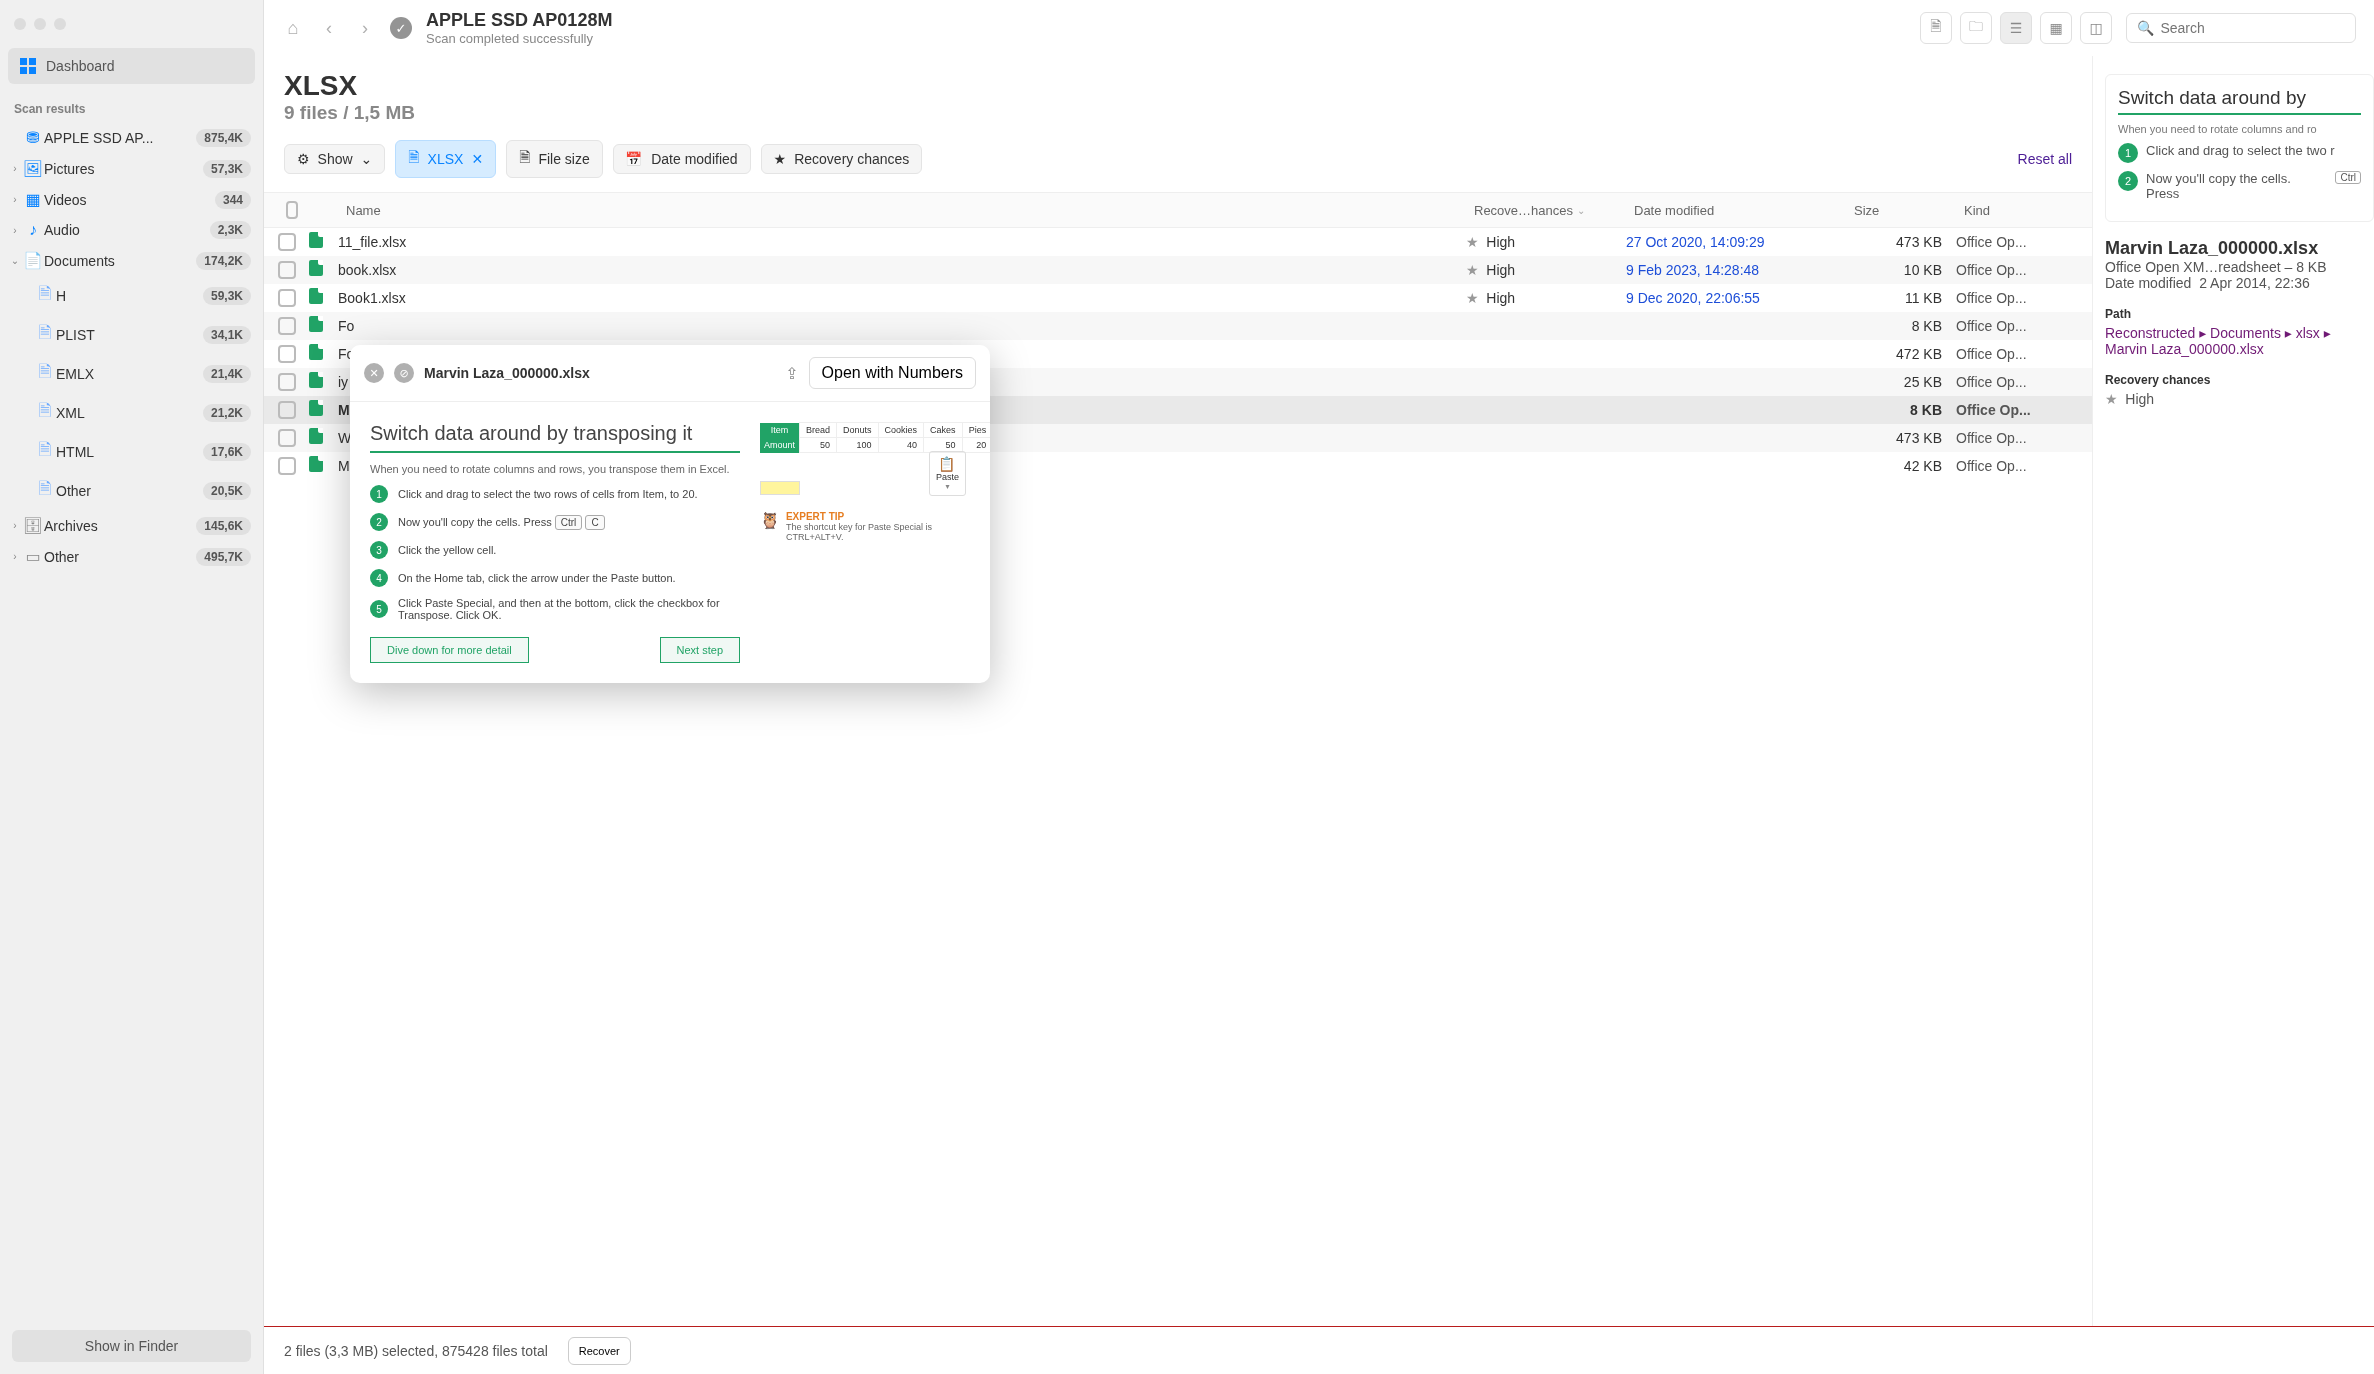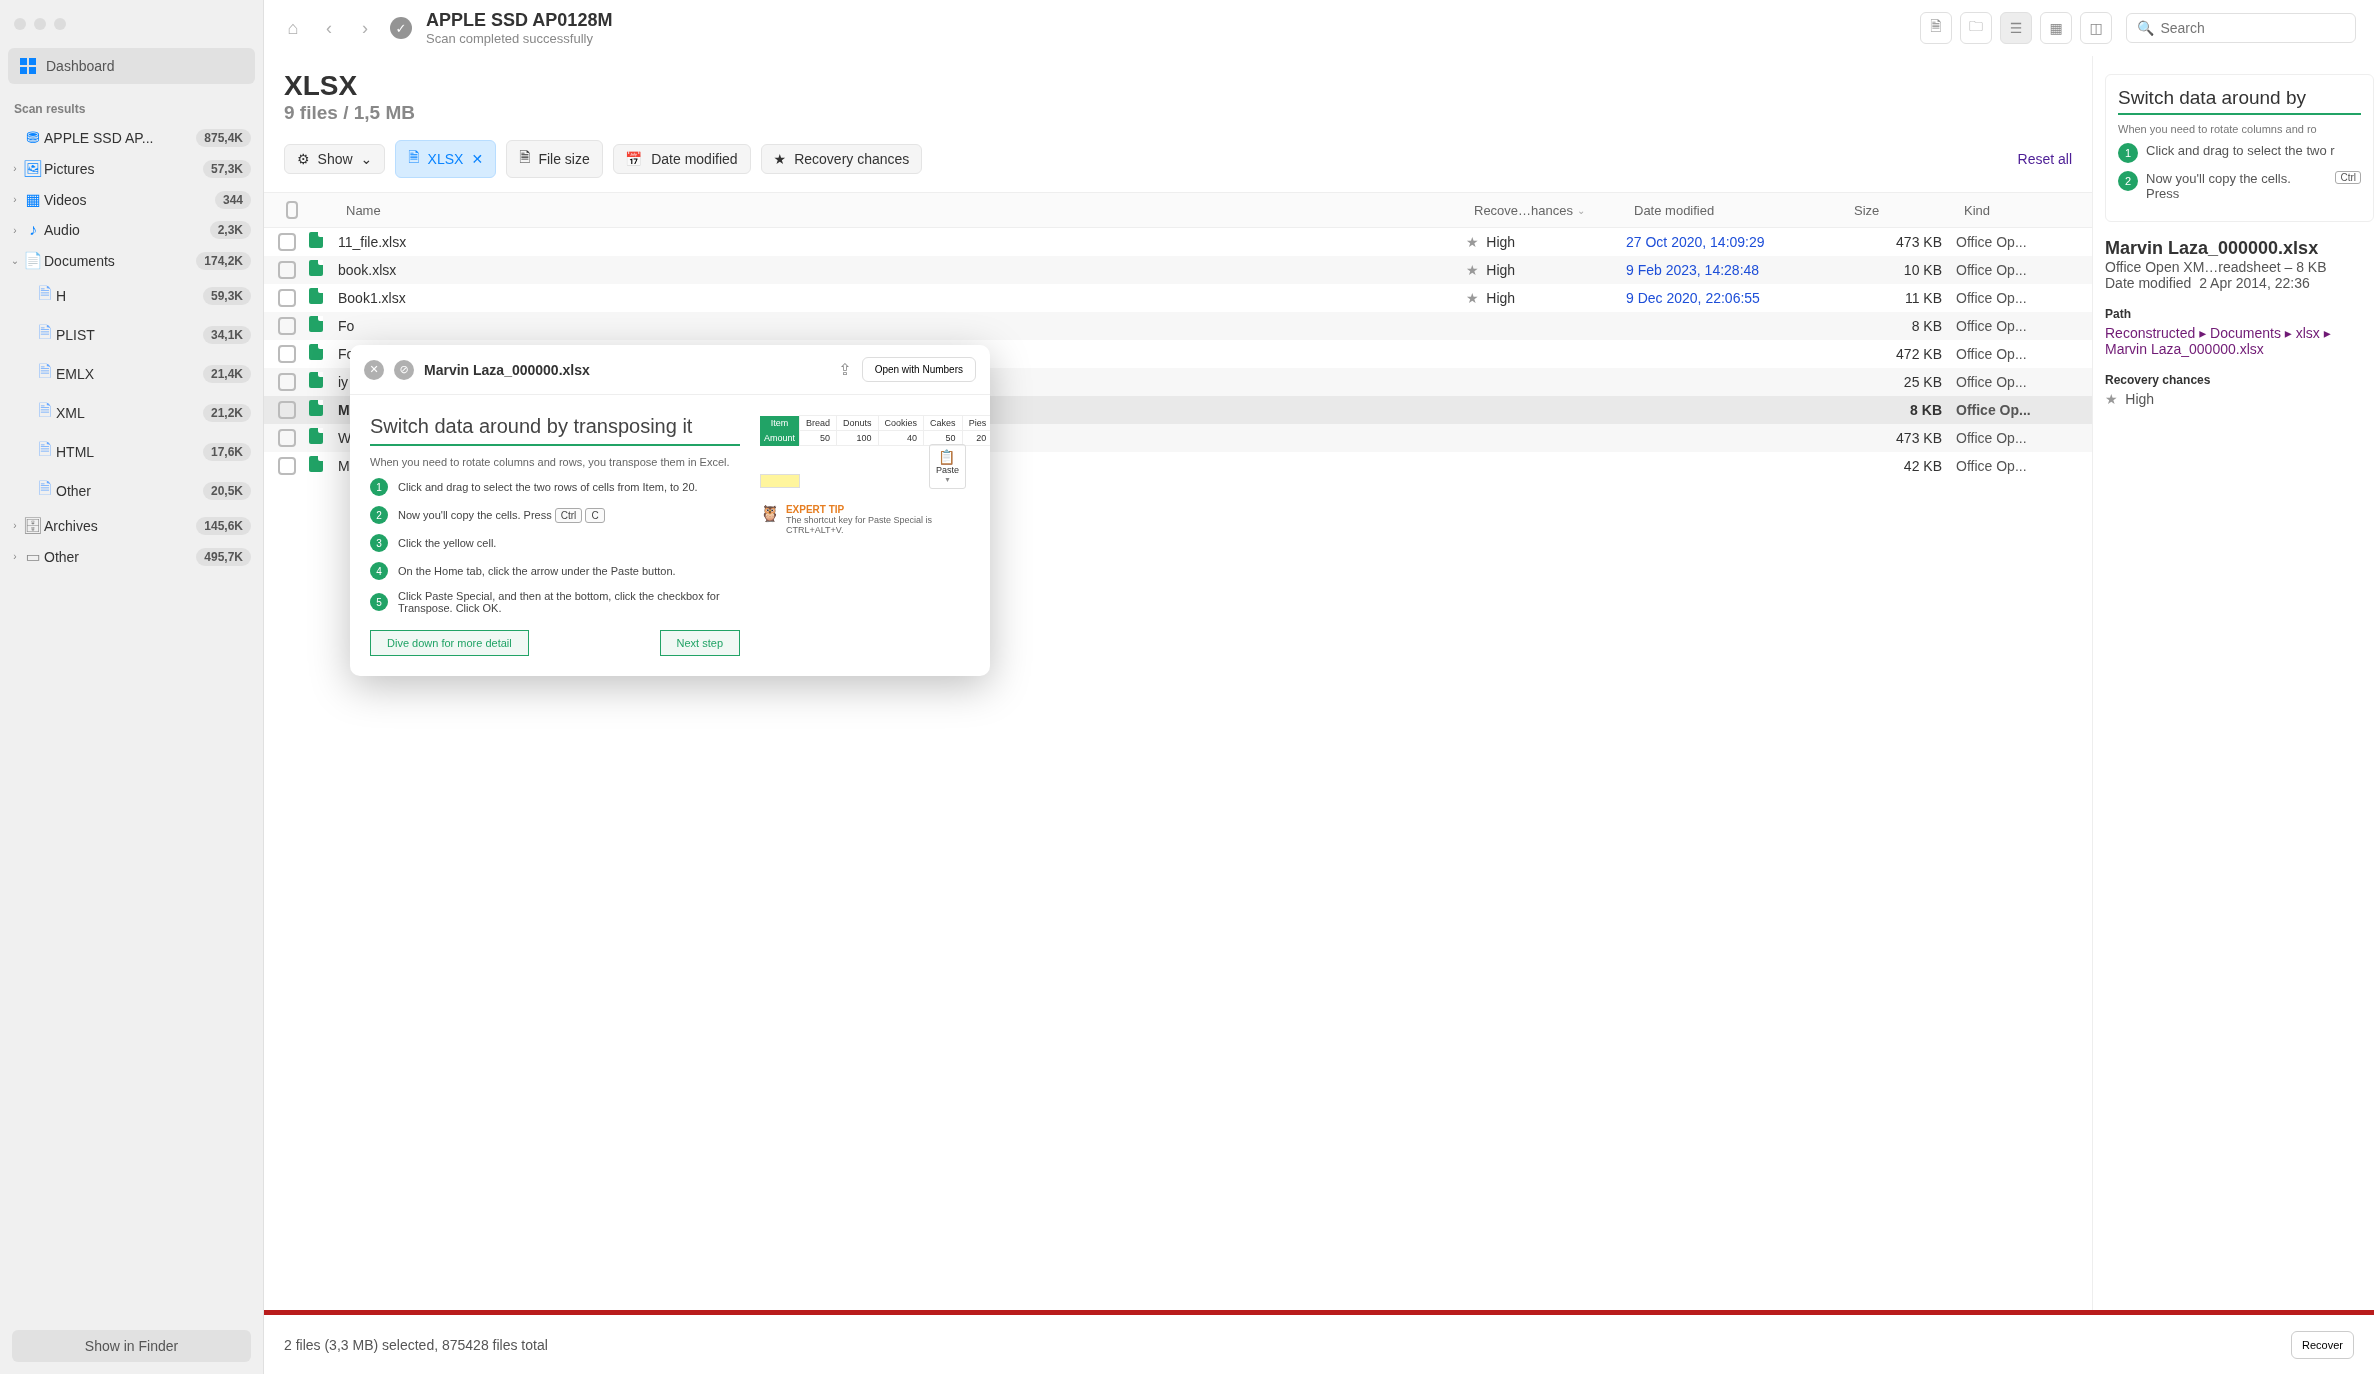--- a/index.html
+++ b/index.html
@@ -72,30 +72,30 @@
 .pv-thumb { border: 1px solid #eee; border-radius: 6px; padding: 12px; font-size: 13px; background: #fff; overflow: hidden; }
 .pv-thumb h3 { font-size: 19px; font-weight: 400; border-bottom: 2px solid #21a366; padding-bottom: 4px; margin-bottom: 8px; color: #333; white-space: nowrap; }
 .pv-thumb .step { display: flex; gap: 8px; align-items: flex-start; margin: 8px 0; font-size: 13px; color: #555; }
 .pv-thumb .num { width: 20px; height: 20px; border-radius: 50%; background: #21a366; color: #fff; display: flex; align-items: center; justify-content: center; font-size: 11px; flex-shrink: 0; }
 .pv-name { font-size: 18px; font-weight: 700; white-space: nowrap; overflow: hidden; }
 .pv-sec { font-size: 14px; color: #555; }
 .pv-sec-head { font-size: 12px; font-weight: 700; color: #333; margin-bottom: 4px; }
 .pv-path { color: #701a75; }
 
 
-.status-bar { height: 64px; border-top: 5px solid #b91c1c; display: flex; align-items: center; justify-content: space-between; padding: 0 20px; gap: 20px; font-size: 14px; color: #555; }
+.status-bar { height: 48px; border-top: 1px solid #b91c1c; display: flex; align-items: center; justify-content: flex-start; padding: 0 20px; gap: 20px; font-size: 14px; color: #555; }
 .recover-btn { padding: 7px 10px; border: 1px solid #ccc; border-radius: 6px; background: #fff; font-size: 11px; cursor: pointer; }
 
 
 .popover { position: fixed; top: 345px; left: 350px; width: 640px; background: #fff; border-radius: 10px; box-shadow: 0 10px 40px rgba(0,0,0,0.25); overflow: hidden; z-index: 100; }
 .pop-head { display: flex; align-items: center; gap: 10px; padding: 12px 14px; border-bottom: 1px solid #eee; }
 .pop-close, .pop-deny { width: 20px; height: 20px; border-radius: 50%; background: #b0b0b0; color: #fff; display: flex; align-items: center; justify-content: center; font-size: 11px; cursor: pointer; }
 .pop-title { font-weight: 700; flex: 1; }
 .pop-share { color: #888; cursor: pointer; font-size: 16px; }
-.pop-open { padding: 6px 12px; border: 1px solid #ddd; border-radius: 6px; background: #fff; cursor: pointer; font-size: 10px; }
+.pop-open { padding: 6px 12px; border: 1px solid #ddd; border-radius: 6px; background: #fff; cursor: pointer; font-size: 16px; }
 .pop-body { padding: 20px; display: flex; gap: 20px; }
 .pop-left { flex: 1; }
 .pop-left h3 { font-size: 20px; font-weight: 400; border-bottom: 2px solid #21a366; padding-bottom: 6px; margin-bottom: 10px; color: #444; }
 .pop-left .intro { font-size: 11px; color: #666; margin-bottom: 10px; }
 .pop-left .step { display: flex; gap: 10px; align-items: center; margin: 10px 0; font-size: 11px; color: #444; }
 .pop-left .num { width: 18px; height: 18px; border-radius: 50%; background: #21a366; color: #fff; display: flex; align-items: center; justify-content: center; font-size: 10px; flex-shrink: 0; }
 .pop-left kbd { border: 1px solid #aaa; border-radius: 3px; padding: 1px 5px; font-size: 10px; background: #fafafa; }
 .pop-btns { display: flex; justify-content: space-between; margin-top: 16px; }
 .pop-btns button { font-size: 11px; padding: 6px 16px; border: 1px solid #21a366; background: #f0f8f4; color: #21a366; cursor: pointer; }
 .pop-right { width: 210px; font-size: 10px; }

